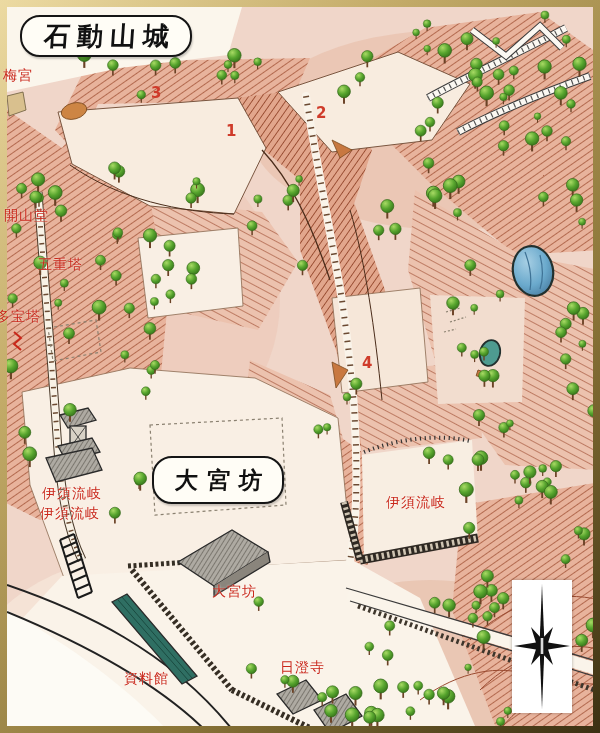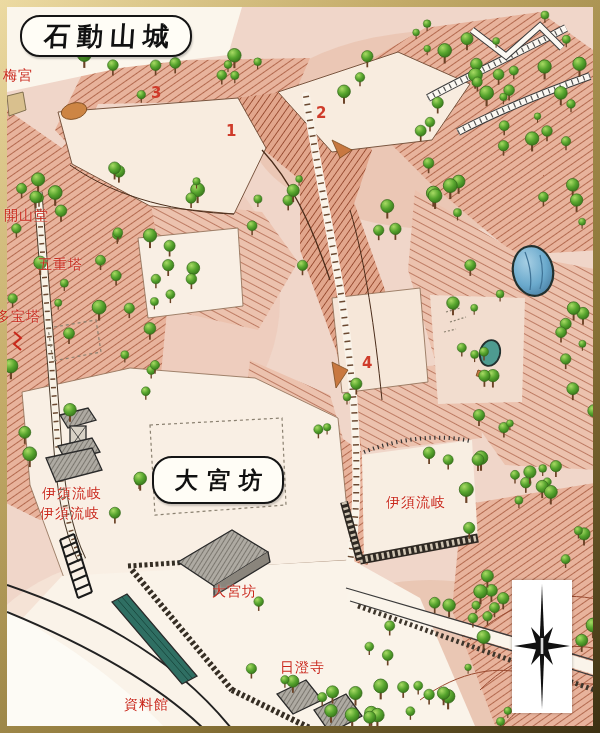--- a/index.html
+++ b/index.html
@@ -426,21 +426,21 @@
 
   <div class="red-label" style="left:3px;top:66px">梅宮</div>
   <div class="red-label" style="left:4px;top:206px">開山堂</div>
   <div class="red-label" style="left:38px;top:255px">五重塔</div>
   <div class="red-label" style="left:-4px;top:307px">多宝塔</div>
   <div class="red-label" style="left:42px;top:484px">伊須流岐</div>
   <div class="red-label" style="left:40px;top:504px">伊須流岐</div>
   <div class="red-label" style="left:386px;top:493px">伊須流岐</div>
   <div class="red-label" style="left:212px;top:582px">大宮坊</div>
   <div class="red-label" style="left:280px;top:658px">日澄寺</div>
-  <div class="red-label" style="left:124px;top:695px">資料館</div>
+  <div class="red-label" style="left:124px;top:669px">資料館</div>
 
   <div class="marker" style="left:226px;top:124px">1</div>
   <div class="marker" style="left:316px;top:106px">2</div>
   <div class="marker" style="left:151px;top:86px">3</div>
   <div class="marker" style="left:362px;top:356px">4</div>
 
   <div class="compass">
     <svg width="60" height="133" viewBox="0 0 60 133">
       <polygon points="30,4 32.5,66 30,129 27.5,66" fill="#111"></polygon>
       <polygon fill="#111" points="

